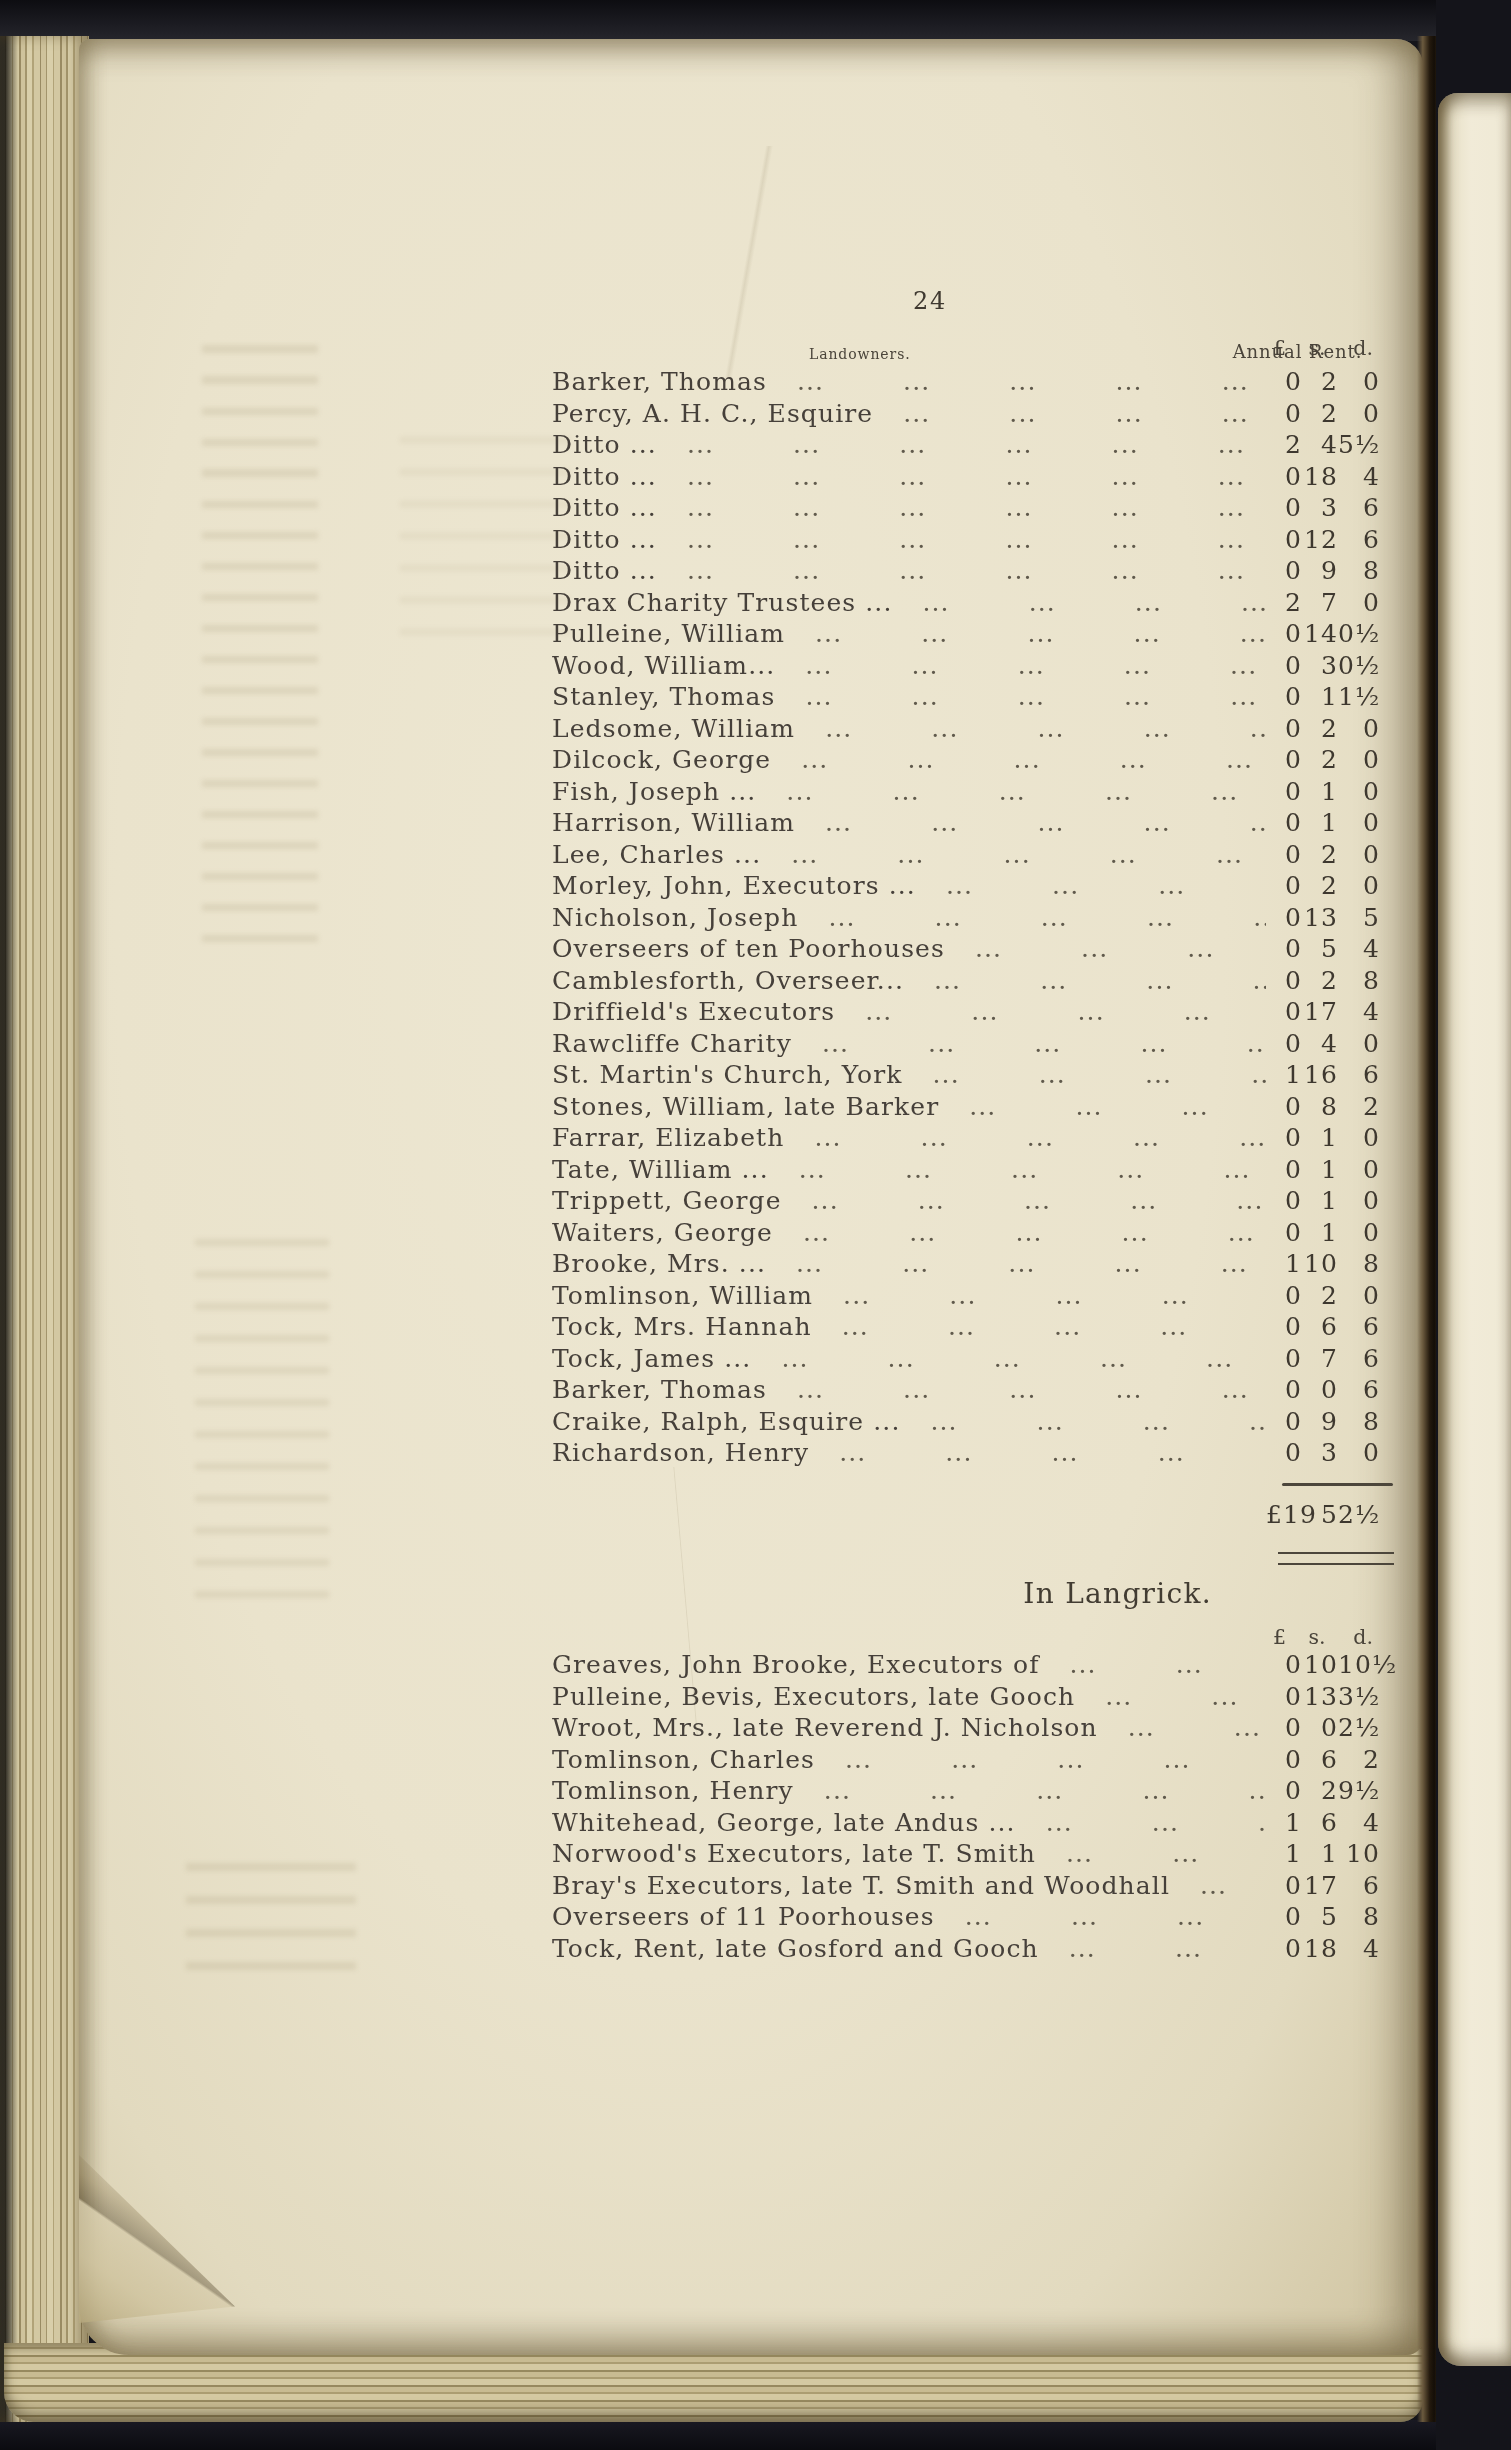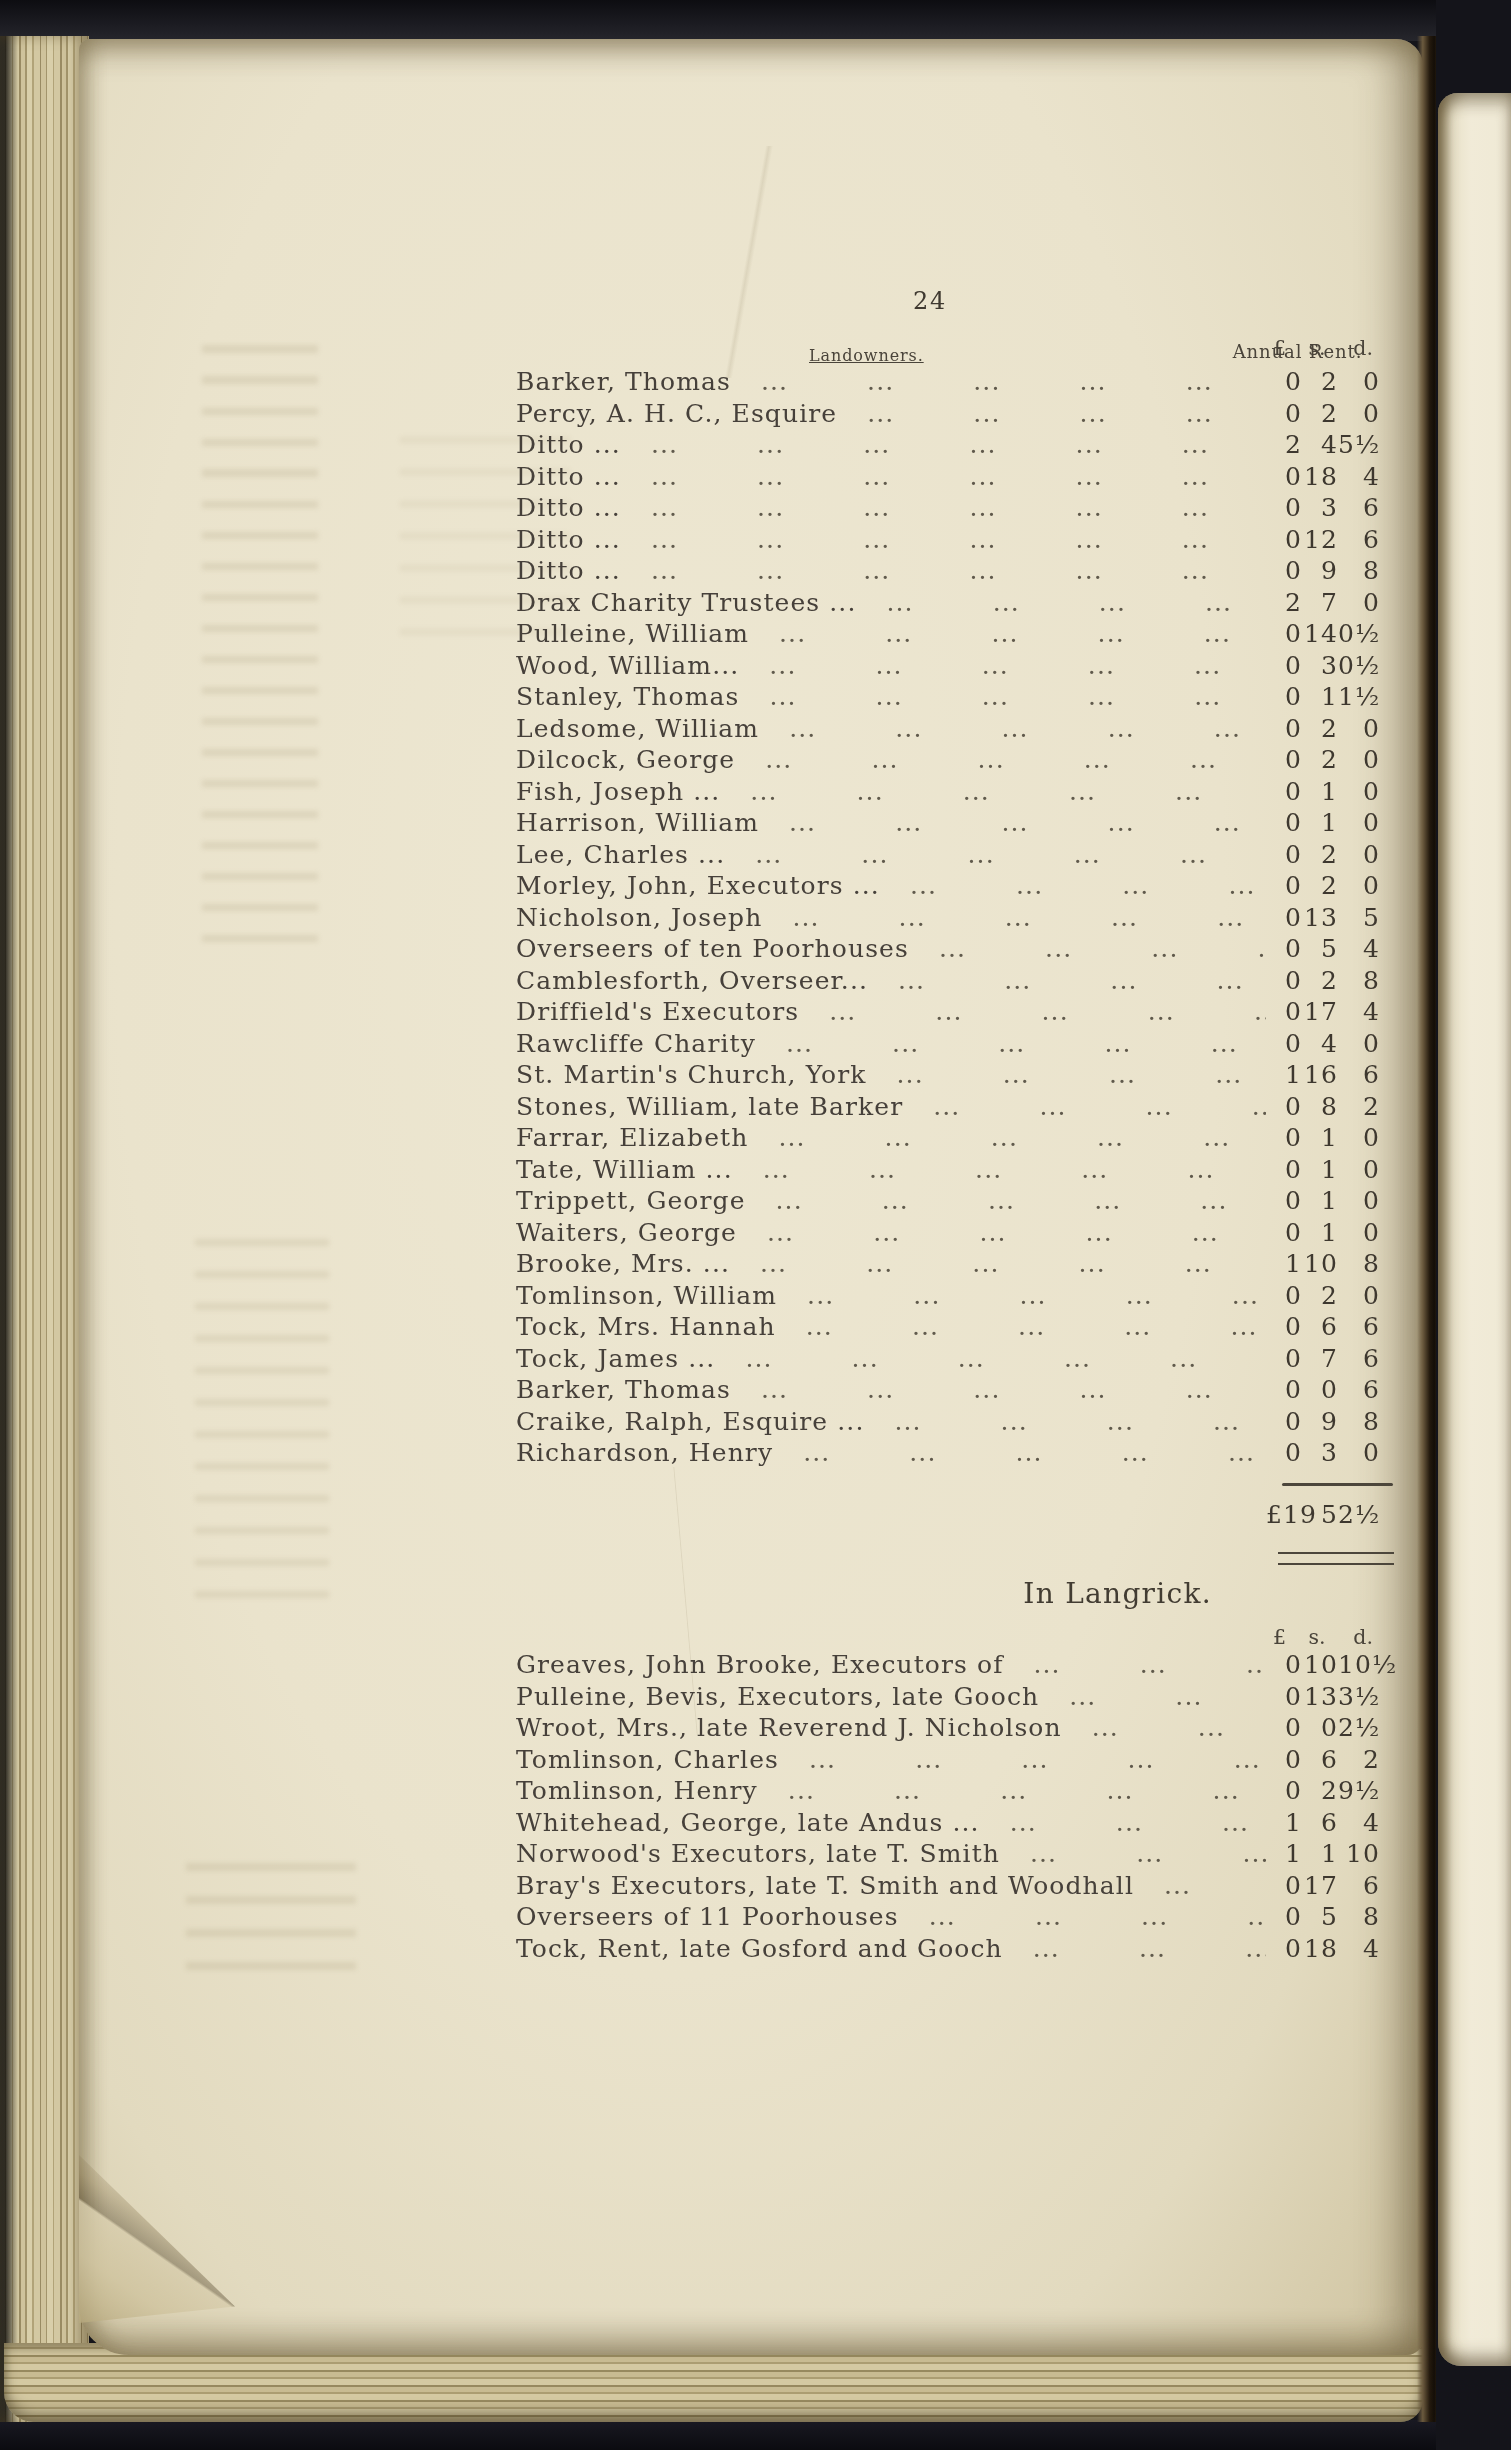--- a/index.html
+++ b/index.html
@@ -57,29 +57,29 @@
   .ghost.g1{left:123px;top:294px;width:116px;height:625px;
     background:repeating-linear-gradient(180deg,transparent 0 12.5px,rgba(150,135,98,.34) 12.5px 19.6px,transparent 19.6px 31px);}
   .ghost.g2{left:116px;top:1187px;width:134px;height:384px;
     background:repeating-linear-gradient(180deg,transparent 0 13.4px,rgba(150,135,98,.30) 13.4px 20.5px,transparent 20.5px 32px);}
   .ghost.g3{left:107px;top:1811px;width:170px;height:134px;
     background:repeating-linear-gradient(180deg,transparent 0 13.4px,rgba(150,135,98,.34) 13.4px 21.4px,transparent 21.4px 33px);}
   .ghost.g4{left:321px;top:384px;width:170px;height:214px;
     background:repeating-linear-gradient(180deg,transparent 0 14.3px,rgba(150,135,98,.20) 14.3px 19.6px,transparent 19.6px 32px);}
   .pageno{position:absolute;left:834px;top:248px;width:89px;
     font-size:24px;letter-spacing:1.8px;color:#3f3930;}
-  .hdr-landowners{position:absolute;left:730px;top:307px;font-size:16px;letter-spacing:0.9px;color:#4a443a;text-decoration:underline;}
+  .hdr-landowners{position:absolute;left:730px;top:307px;font-size:14px;letter-spacing:0.9px;color:#4a443a;}
   .hdr-rent{position:absolute;left:1115px;top:302px;width:207px;text-align:center;
     font-size:18px;letter-spacing:0.9px;color:#4a443a;}
 
   
   .rowwrap{position:absolute;left:437px;width:864px;}
   .row{display:flex;align-items:baseline;height:31.5px;line-height:31.5px;
     font-size:25px;letter-spacing:1.1px;color:#46403a;white-space:nowrap;}
-  .nm{flex:0 0 auto;}
+  .nm{flex:0 0 auto;margin-left:36px;}
   .dots{flex:1 1 auto;overflow:hidden;white-space:nowrap;padding-left:30px;
     word-spacing:70px;color:#514b3e;opacity:.9;}
   .amt{flex:0 0 auto;text-align:right;font-variant-numeric:tabular-nums;color:#3e382f;}
   .al{width:36px;} .as{width:36px;} .ad{width:42px;}
 
   .lsd{display:flex;position:absolute;left:437px;width:864px;height:30px;line-height:30px;
     font-size:20.5px;color:#4a443a;}
   .lsd .sp{flex:1 1 auto;}
   .lsd span.c{flex:0 0 auto;text-align:right;}
   .lsd .c1{width:36px;padding-right:3.6px;} .lsd .c2{width:36px;padding-right:5.4px;} .lsd .c3{width:42px;padding-right:7.1px;}

